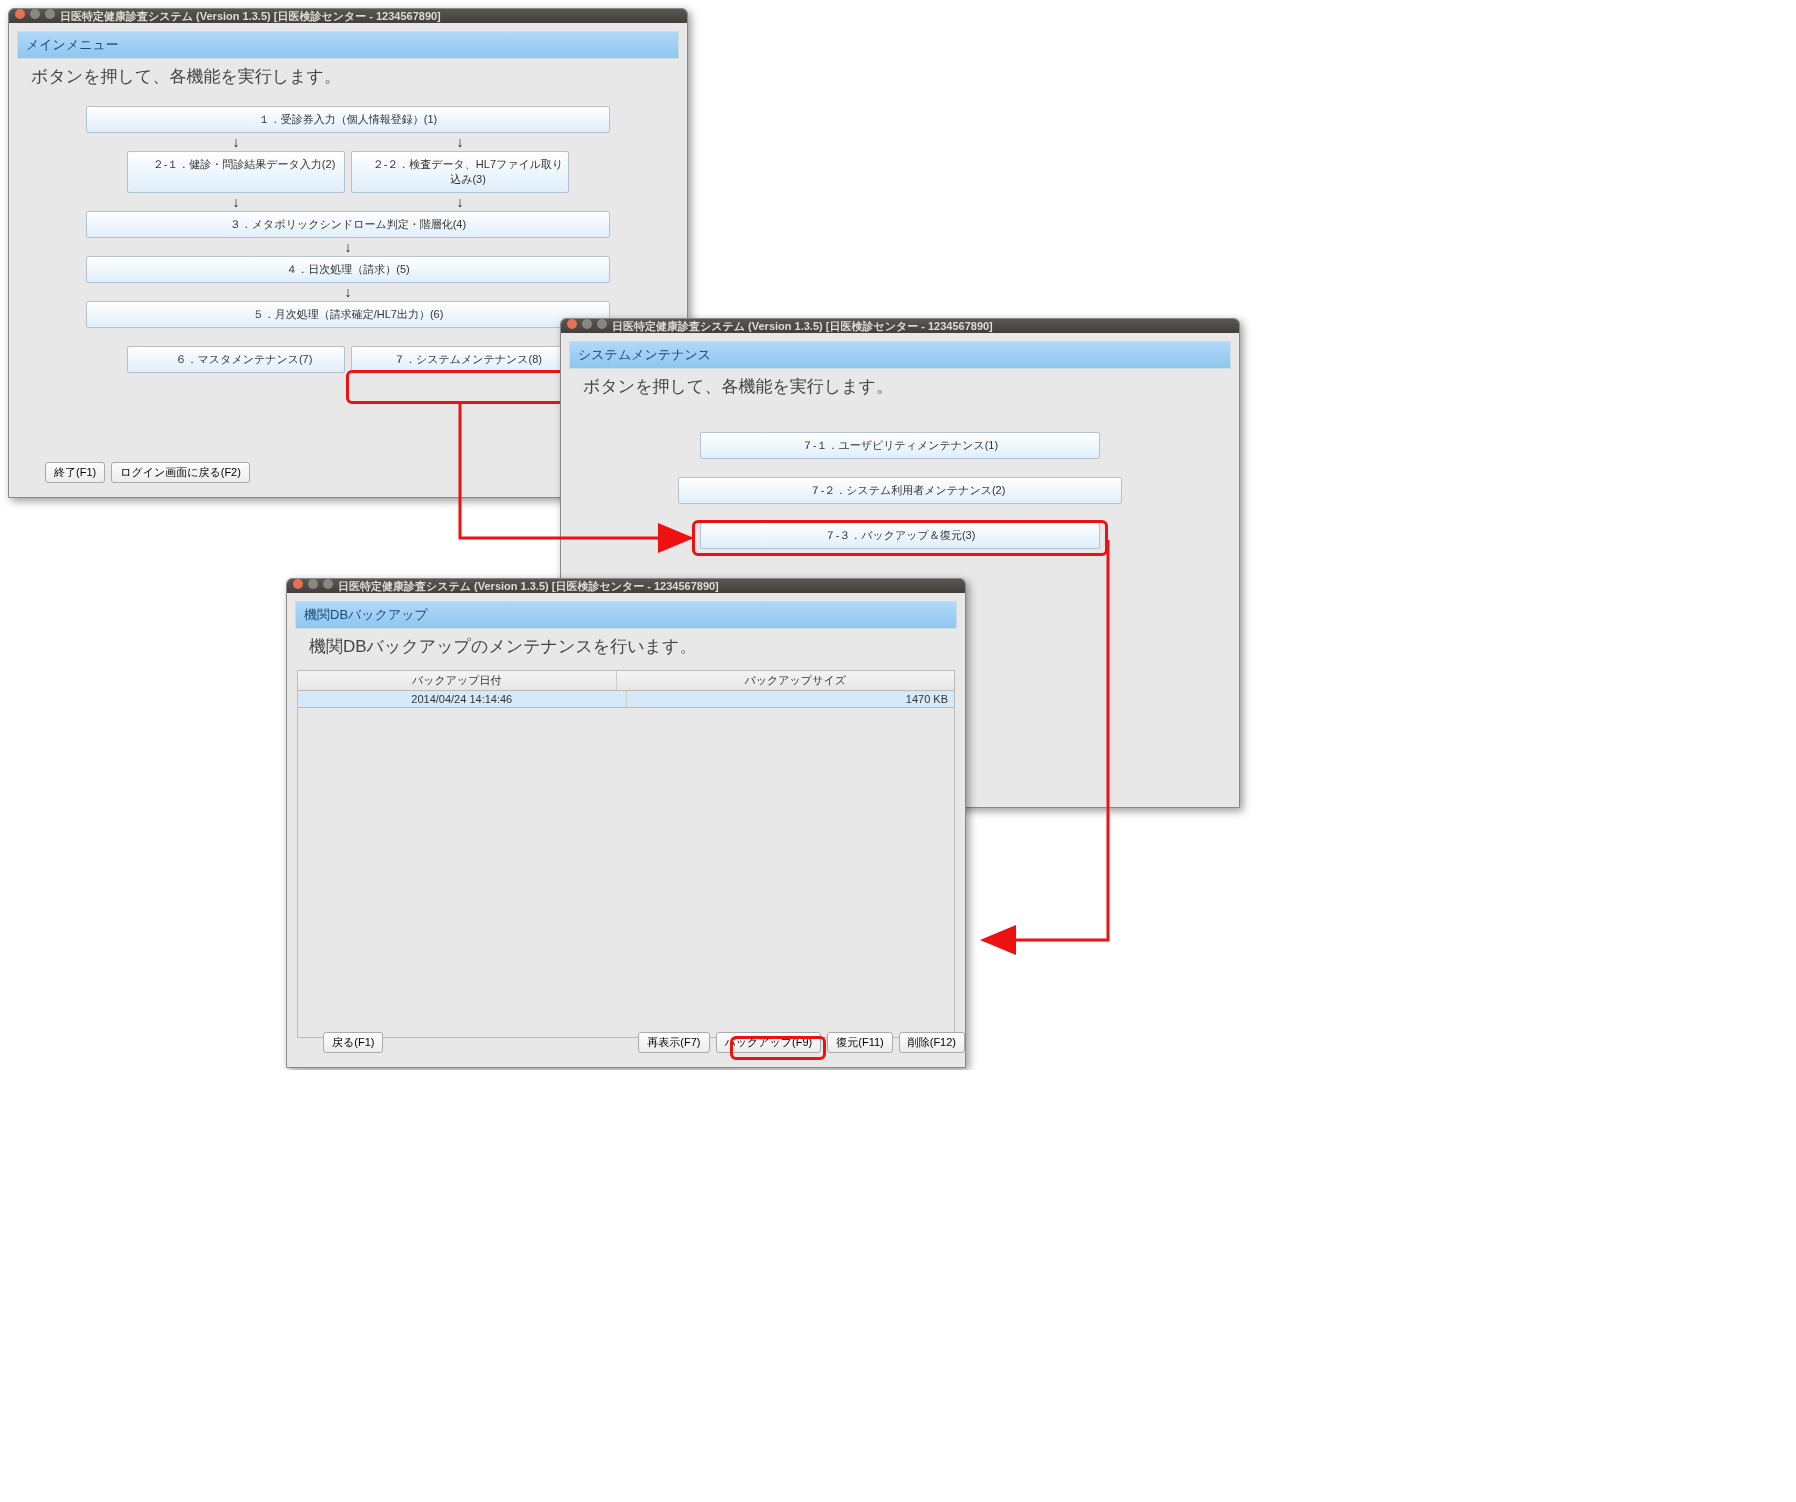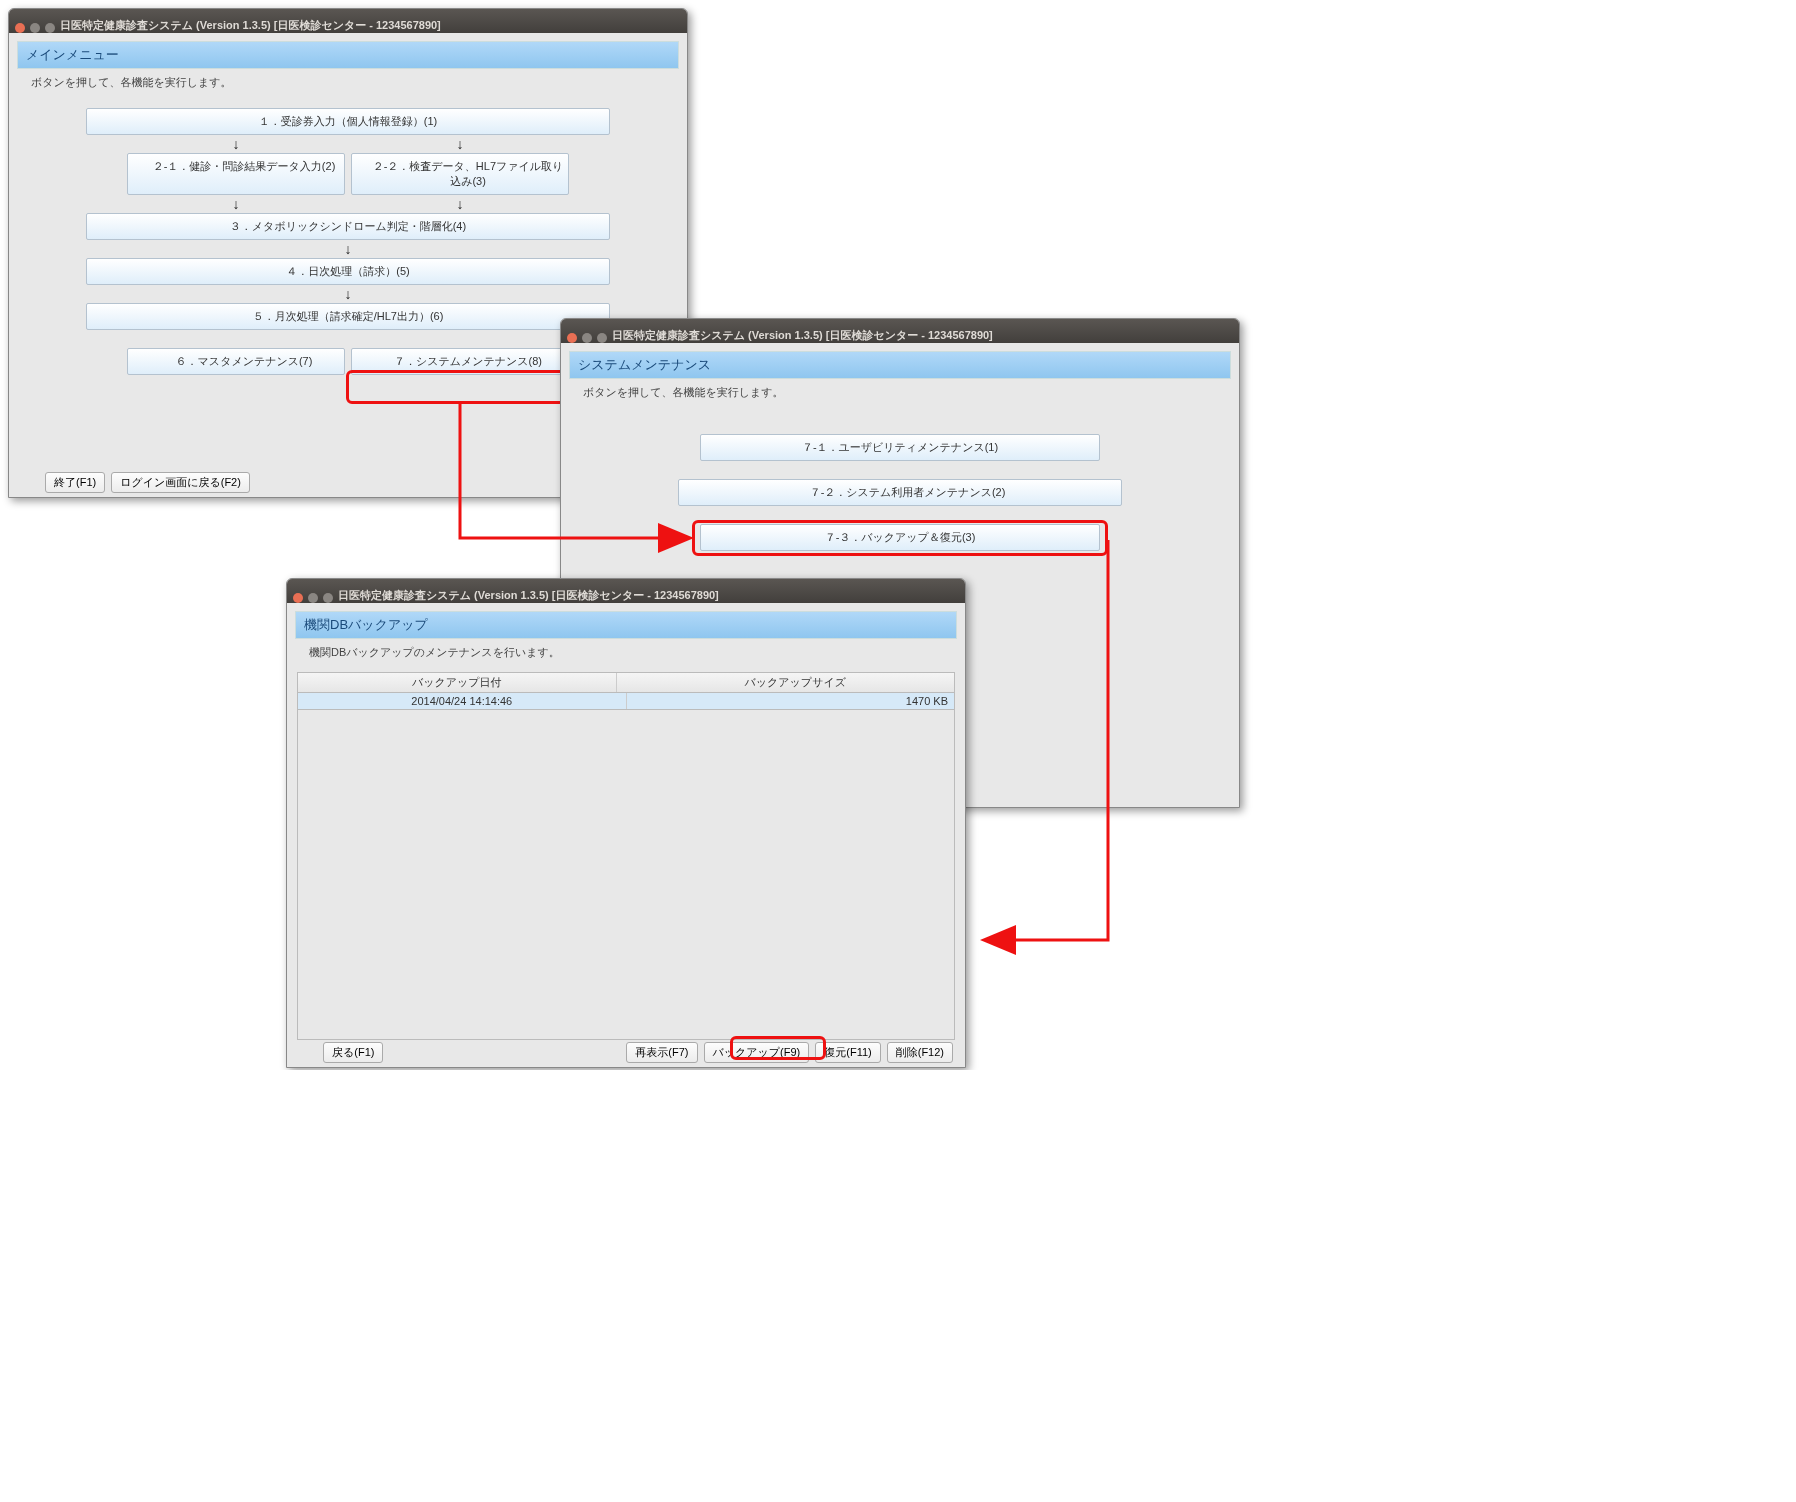--- a/index.html
+++ b/index.html
@@ -14,42 +14,42 @@
   }
   .window {
     position: absolute;
     background: #e8e8e8;
     border: 1px solid #888;
     border-radius: 6px 6px 0 0;
     box-shadow: 3px 3px 8px rgba(0,0,0,0.4);
     overflow: hidden;
   }
   .titlebar {
-    height: 24px;
+    height: 14px;
     background: linear-gradient(#5a5652, #423f3c);
     color: #dfdbd6;
     display: flex;
-    align-items: flex-end;
+    align-items: flex-start;
     padding: 0 6px;
     font-weight: bold;
     font-size: 11px;
   }
   .tc { width: 10px; height: 10px; border-radius: 50%; margin-right: 5px; display: inline-block; }
   .tc.close { background: #e96f54; }
   .tc.min { background: #8a8682; }
   .tc.max { background: #8a8682; }
   .content { background: #e8e8e8; padding: 8px; }
   .section-header {
     background: linear-gradient(#b0d8f8, #8fc6ef);
     color: #1a4a7a;
     padding: 4px 8px;
     font-size: 13px;
     border: 1px solid #cdd;
   }
-  .instruction { padding: 6px 14px; font-size: 11px; color: #444; }
+  .instruction { padding: 6px 14px; font-size: 17px; color: #444; }
   .menu-btn {
     background: linear-gradient(#ffffff, #dfeefa);
     border: 1px solid #b4c2cf;
     border-radius: 2px;
     padding: 5px 0;
     text-align: center;
     font-size: 11px;
     color: #333;
     cursor: pointer;
   }
@@ -59,21 +59,21 @@
     border-radius: 3px;
     padding: 2px 8px;
     font-size: 11px;
     cursor: pointer;
   }
   .arrow-down { text-align: center; font-size: 14px; line-height: 10px; color: #222; }
   .flow-col { display: flex; flex-direction: column; align-items: center; gap: 4px; }
   .split-row { display: flex; gap: 6px; justify-content: center; }
   .split-row .menu-btn { width: 218px; padding-left: 16px; }
   .wide-btn { width: 524px; }
-  .bottom-bar { position: absolute; bottom: 6px; left: 8px; right: 12px; display: flex; gap: 6px; padding-left: 28px; }
+  .bottom-bar { position: absolute; bottom: 6px; left: 8px; right: 0; display: flex; gap: 6px; padding-left: 28px; }
   .bottom-bar .spacer { flex: 1; }
   .highlight-box {
     border: 3px solid #e11;
     border-radius: 6px;
     position: absolute;
     pointer-events: none;
   }
   svg.connector { position: absolute; pointer-events: none; }
   .table-hdr {
     display: flex;

